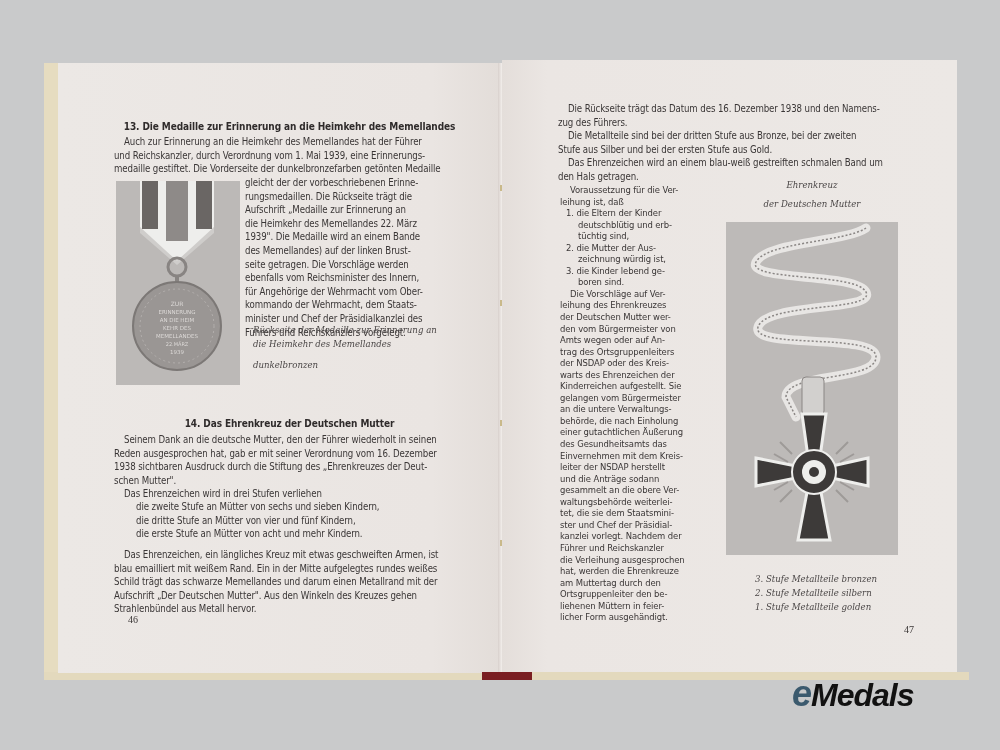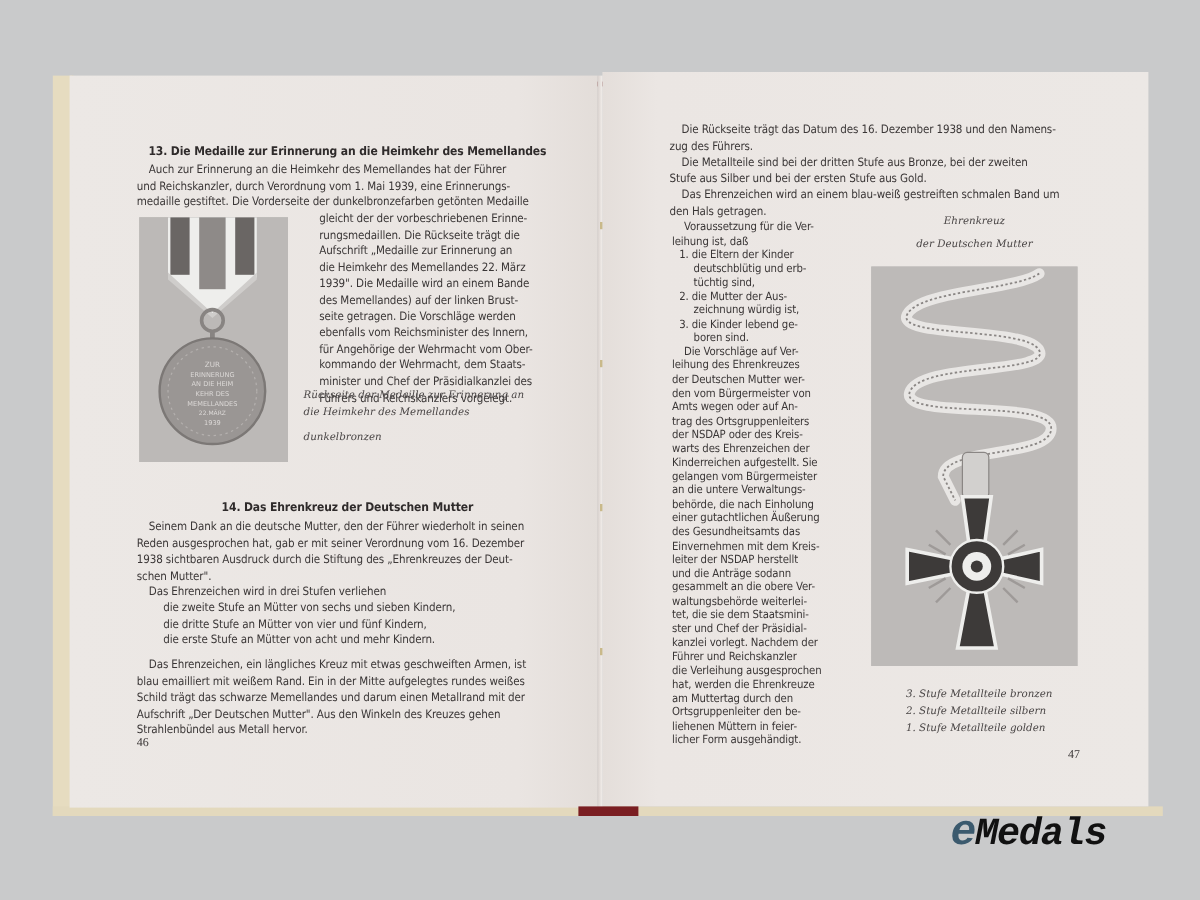--- a/index.html
+++ b/index.html
@@ -13,26 +13,26 @@
   .page-right { left:502px; top:60px; width:455px; height:612px; background:linear-gradient(90deg,#e4deda 0%,#ebe6e3 10%,#ece8e5 100%); }
   .gutter { position:absolute; left:498px; top:63px; width:4px; height:610px; background:linear-gradient(90deg,#d8d0cc,#f2eeeb); }
   .stitch { position:absolute; left:500px; width:2px; height:6px; background:#c9b98a; }
 
   .txt { position:absolute; color:#3a3636; font-family:"DejaVu Sans Condensed","DejaVu Sans", sans-serif; font-size:9.6px; line-height:13.6px; letter-spacing:-0.1px; }
   .txt p { margin:0; }
   .ind { text-indent:10px; }
   .just { text-align:justify; }
   .heading { font-weight:bold; text-align:center; font-size:10px; color:#2f2b2b; }
   .caption { position:absolute; font-family:"DejaVu Serif","Liberation Serif", serif; font-style:italic; font-size:8.6px; color:#4a4646; line-height:14px; }
-  .pagenum { position:absolute; font-family:"Liberation Serif", serif; font-size:10px; color:#3a3636; }
+  .pagenum { position:absolute; font-family:"Liberation Serif", serif; font-size:10px; color:#3a3636;margin-left:14px; }
 
   .photo-medal { position:absolute; left:116px; top:181px; width:124px; height:204px; background:#bdbab8; }
   .photo-cross { position:absolute; left:726px; top:222px; width:172px; height:333px; background:#bfbcba; }
 
-  .logo { position:absolute; left:792px; top:673px; font-family:Liberation Mono, monospace; font-weight:bold; font-style:italic; font-size:32px; letter-spacing:-1px; }
+  .logo { position:absolute; left:792px; top:673px; font-family:Liberation Sans, sans-serif; font-weight:bold; font-style:italic; font-size:32px; letter-spacing:-1px; }
   .logo .e { color:#3b5a6e; font-size:36px; }
   .logo .m { color:#111; }
 </style>
 </head>
 <body>
 
 <div class="cover-edge-left"></div>
 <div class="cover-bottom"></div>
 <div class="spine-top"></div>
 
@@ -46,21 +46,21 @@
 <div class="spine-red"></div>
 
 <div class="txt heading" style="left:112px; top:120px; width:355px;">13. Die Medaille zur Erinnerung an die Heimkehr des Memellandes</div>
 
 <div class="txt just" style="left:114px; top:135px; width:353px;">
   <p class="ind">Auch zur Erinnerung an die Heimkehr des Memellandes hat der Führer</p>
   <p>und Reichskanzler, durch Verordnung vom 1. Mai 1939, eine Erinnerungs-</p>
   <p>medaille gestiftet. Die Vorderseite der dunkelbronzefarben getönten Medaille</p>
 </div>
 
-<div class="txt" style="left:245px; top:176px; width:222px;margin-left:21px;">
+<div class="txt" style="left:245px; top:176px; width:222px;">
   <p>gleicht der der vorbeschriebenen Erinne-</p>
   <p>rungsmedaillen. Die Rückseite trägt die</p>
   <p>Aufschrift „Medaille zur Erinnerung an</p>
   <p>die Heimkehr des Memellandes 22. März</p>
   <p>1939". Die Medaille wird an einem Bande</p>
   <p>des Memellandes) auf der linken Brust-</p>
   <p>seite getragen. Die Vorschläge werden</p>
   <p>ebenfalls vom Reichsminister des Innern,</p>
   <p>für Angehörige der Wehrmacht vom Ober-</p>
   <p>kommando der Wehrmacht, dem Staats-</p>

